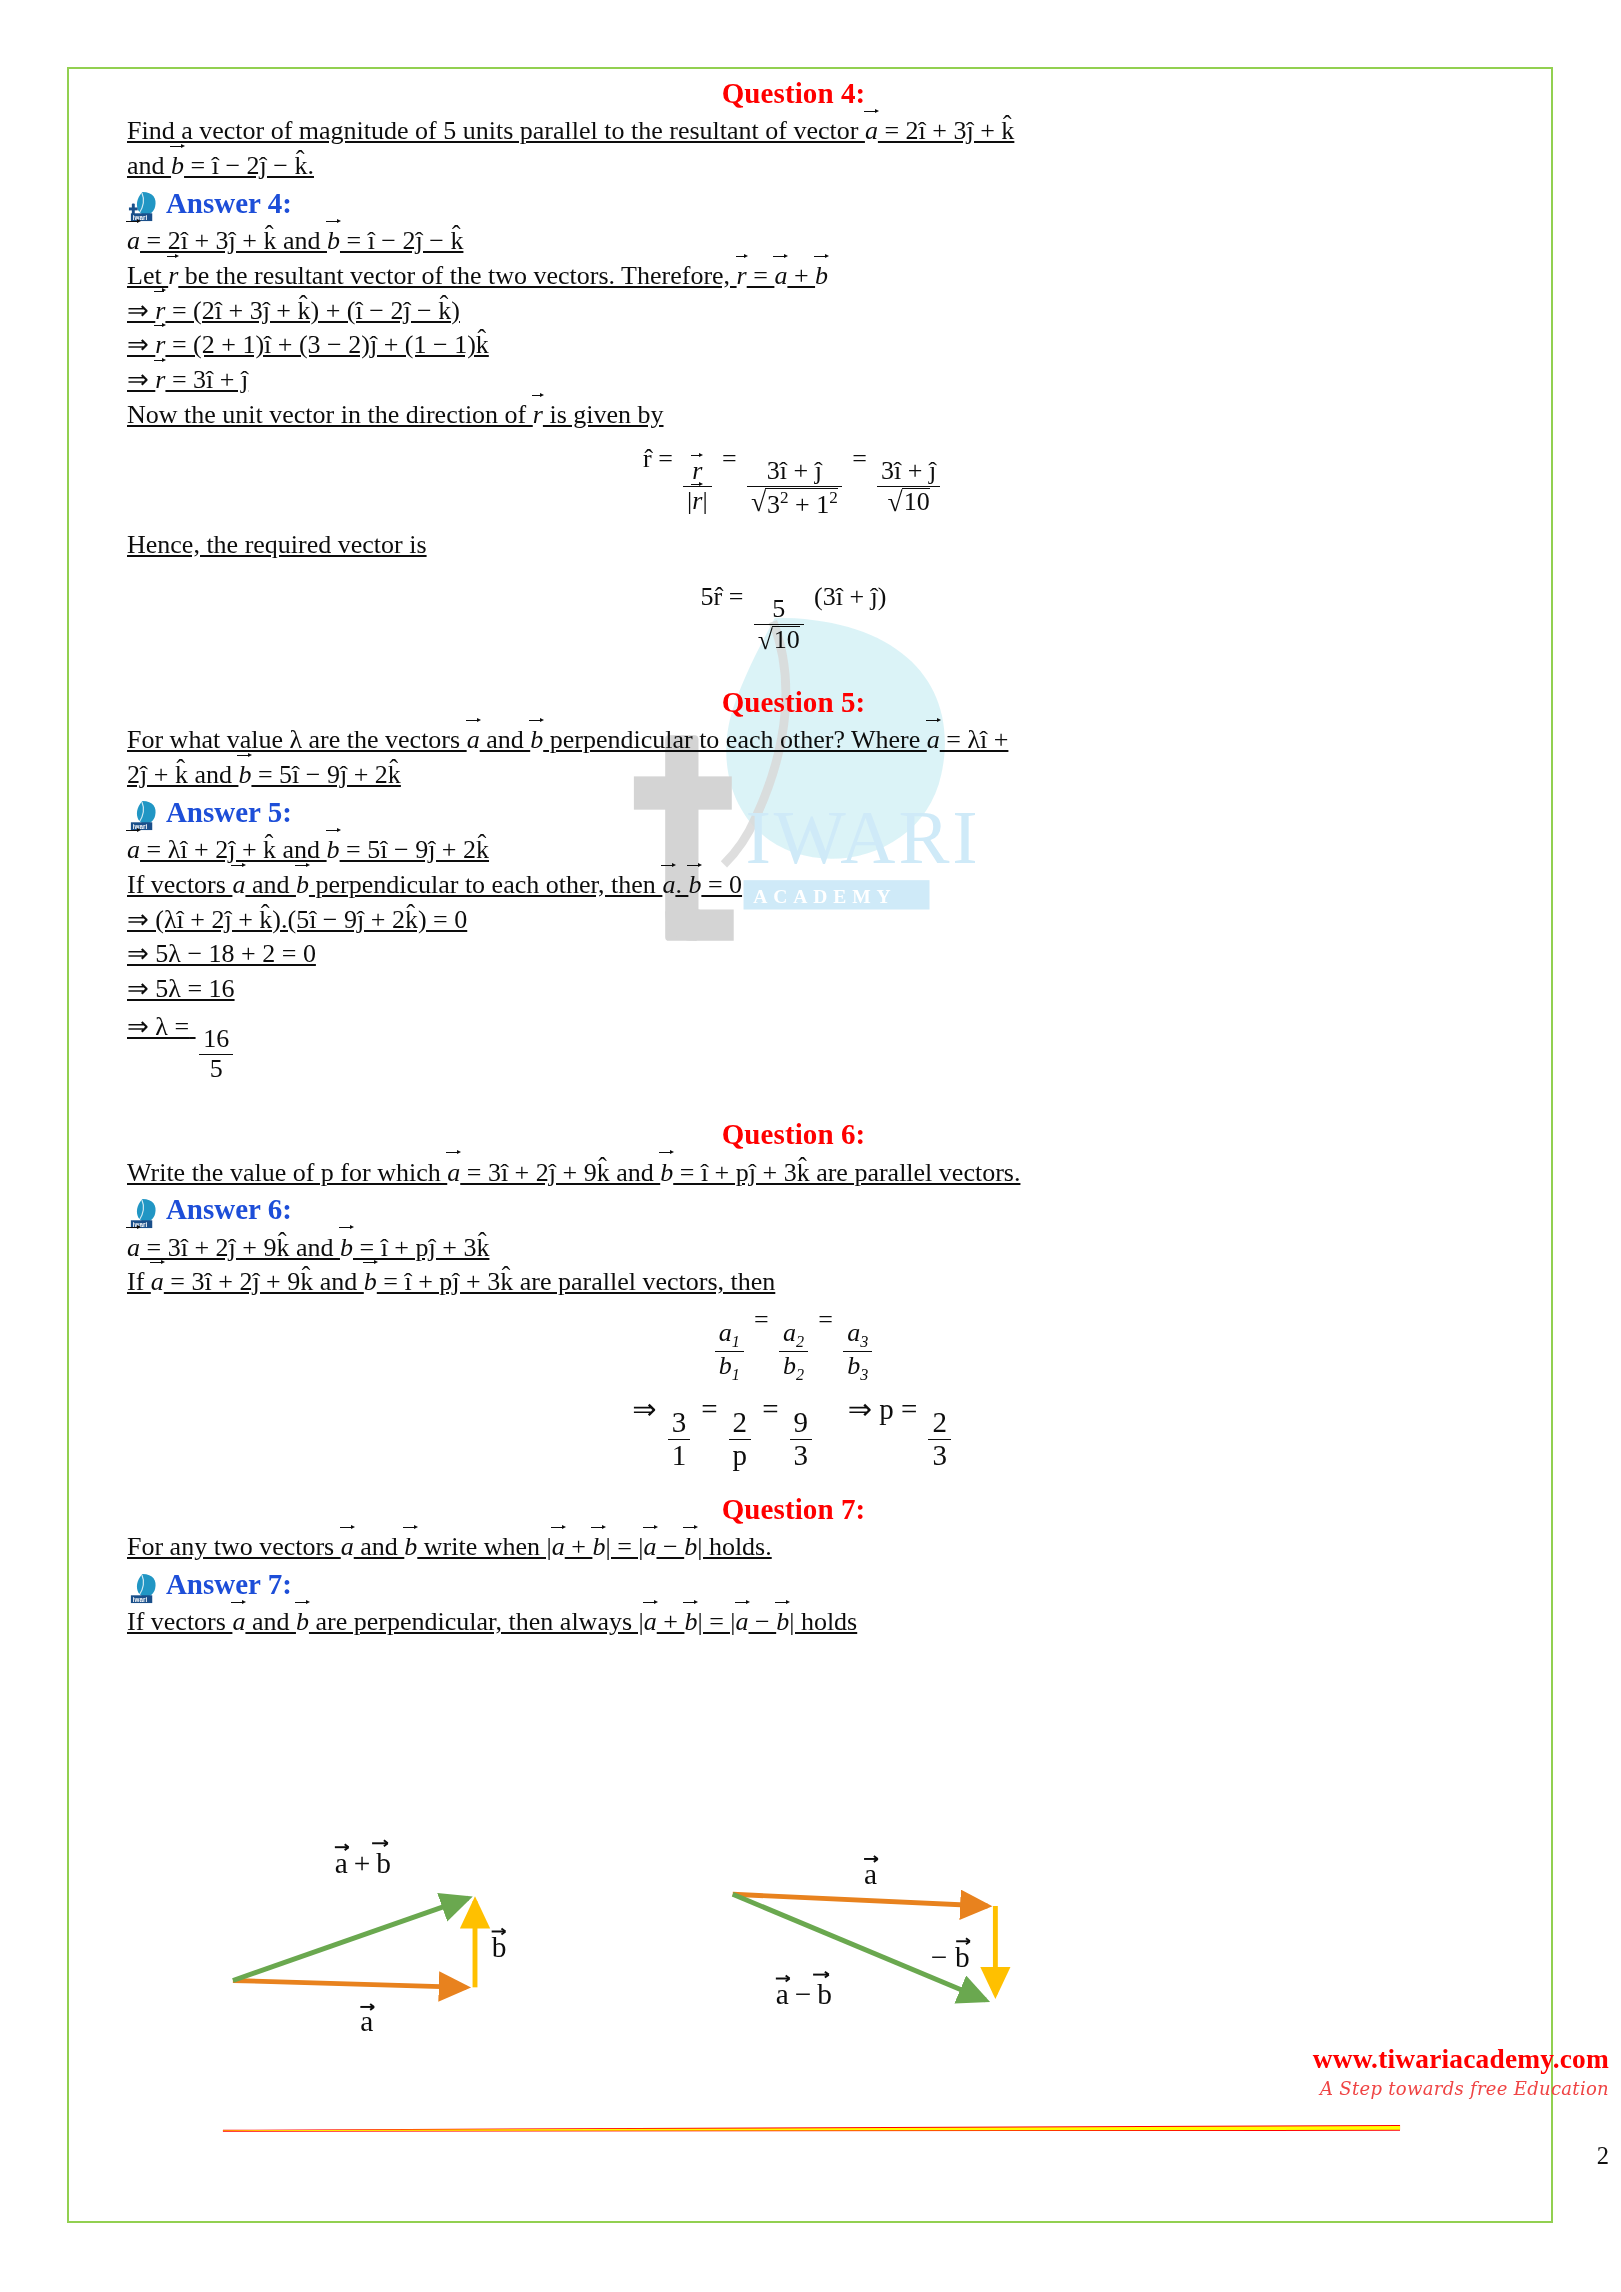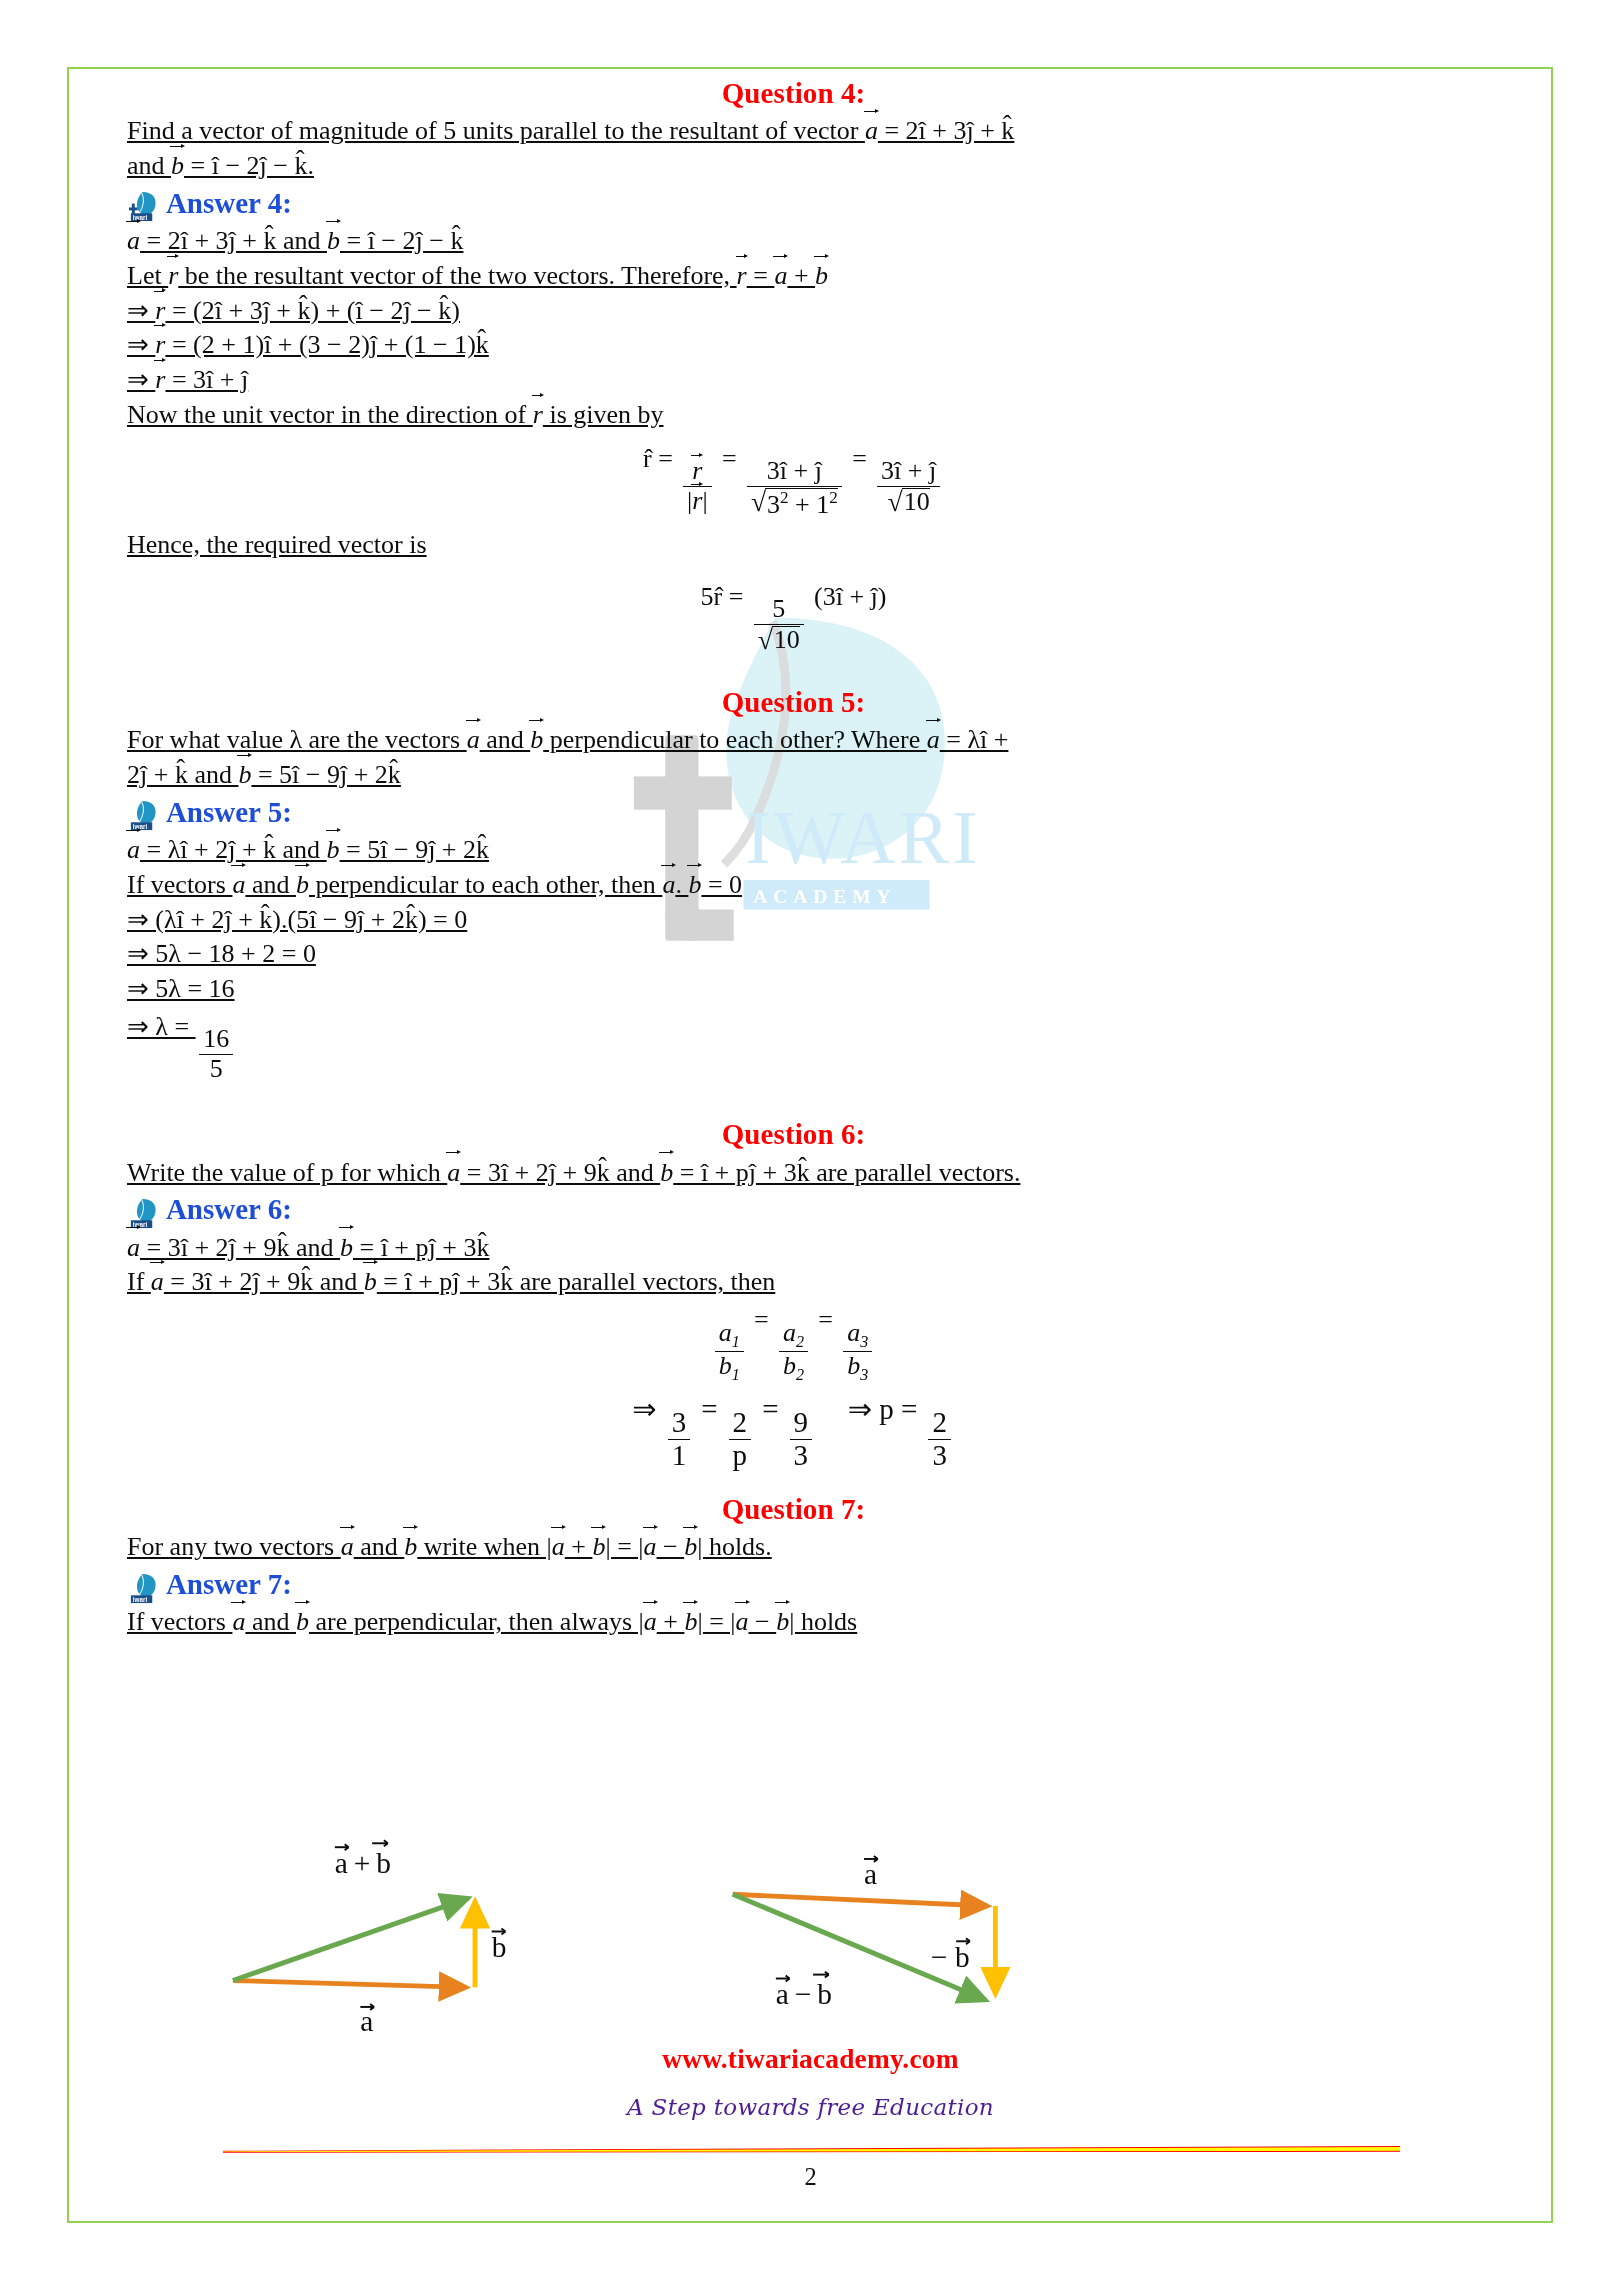--- a/index.html
+++ b/index.html
@@ -167,38 +167,38 @@
     top: 1808px;
     width: 1333px;
     height: 245px;
     z-index: 2;
   }
 
   
   #footer {
     position: absolute;
     left: 0;
-    right: 0;
+    right: 12px;
     top: 2044px;
-    text-align: center;
+    text-align: right;
     z-index: 2;
   }
   #site-url {
     color: #ff0000;
     font-weight: bold;
     font-size: 27.4px;
     font-family: "Liberation Serif", serif;
     letter-spacing: 0.2px;
   }
   #tagline {
-    color: #4c1d95;
-    font-size: 23px;
+    color: #ef4444;
+    font-size: 18px;
     font-family: "DejaVu Serif", serif;
     font-style: italic;
-    margin-top: 19px;
+    margin-top: 3px;
     letter-spacing: 0.3px;
   }
   #divider-wrap {
     margin-top: 21.6px;
     height: 13.7px;
     position: relative;
   }
   #page-num {
     margin-top: 7.8px;
     font-size: 24.5px;

